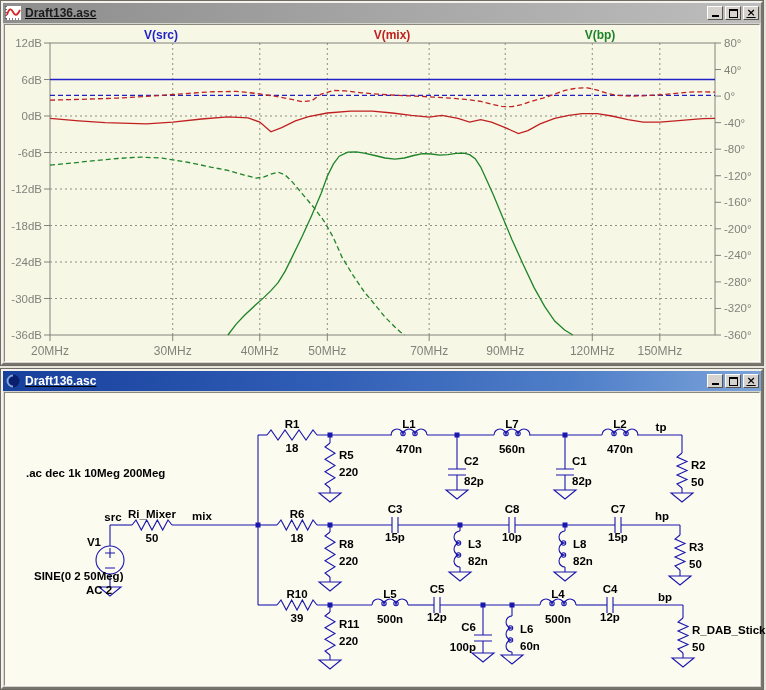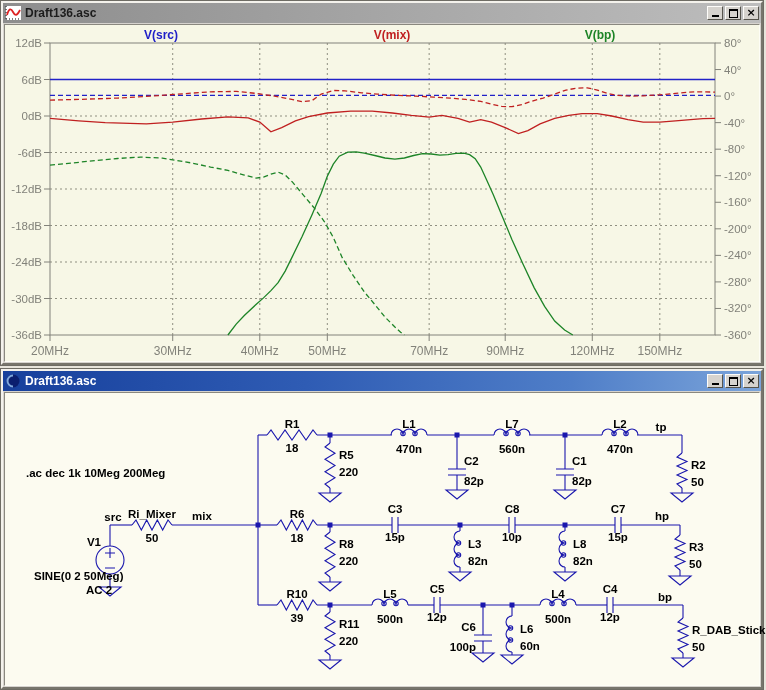--- a/index.html
+++ b/index.html
@@ -2,21 +2,21 @@
 <html><head>
 <meta charset="utf-8">
 <style>
   html,body{margin:0;padding:0;background:#555;}
   .screen{position:relative;width:766px;height:690px;background:#e7e4db;overflow:hidden;
           font-family:"Liberation Sans",sans-serif;}
   .win{position:absolute;left:0;width:764px;background:#d6d3ce;
        border:1px solid #6e6c64;box-sizing:border-box;}
   .win-inner{position:absolute;inset:0;border:2px solid;border-color:#f4f2ec #77756c #77756c #f4f2ec;}
   .titlebar{position:absolute;left:2px;top:2px;right:2px;height:20px;display:flex;align-items:center;
-            padding:0 2px;box-sizing:border-box;}
+            padding:0 2px;box-sizing:border-box;text-decoration:underline;}
   .titlebar.inactive{background:linear-gradient(90deg,#8d8d8d,#a8a8a8 55%,#bdbdbd);}
   .titlebar.active{background:linear-gradient(90deg,#17409c,#2f5cb4 40%,#4f7ec8 75%,#7ba4da);}
   .title-text{font-size:12px;font-weight:bold;margin-left:4px;white-space:nowrap;}
   .inactive .title-text{color:#1c1c1c;}
   .active .title-text{color:#ffffff;}
   .title-icon{width:16px;height:14px;flex:0 0 auto;}
   .tb-buttons{margin-left:auto;display:flex;gap:2px;}
   .tb-btn{width:16px;height:14px;background:#d6d3ce;border:1px solid;
           border-color:#fdfcf9 #56544c #56544c #fdfcf9;display:flex;align-items:center;
           justify-content:center;box-sizing:border-box;cursor:default;}

